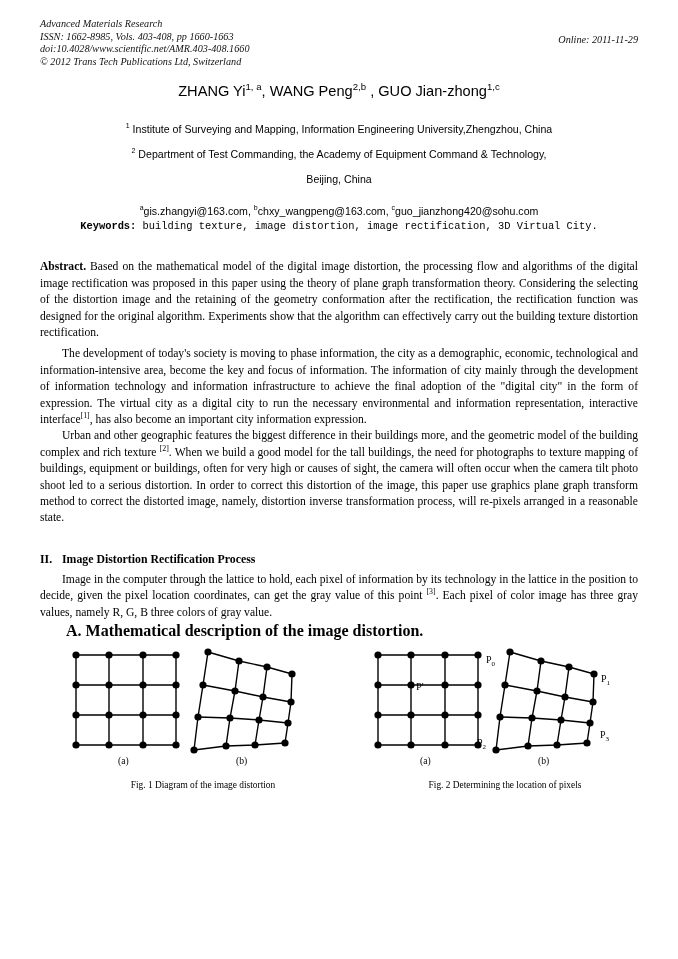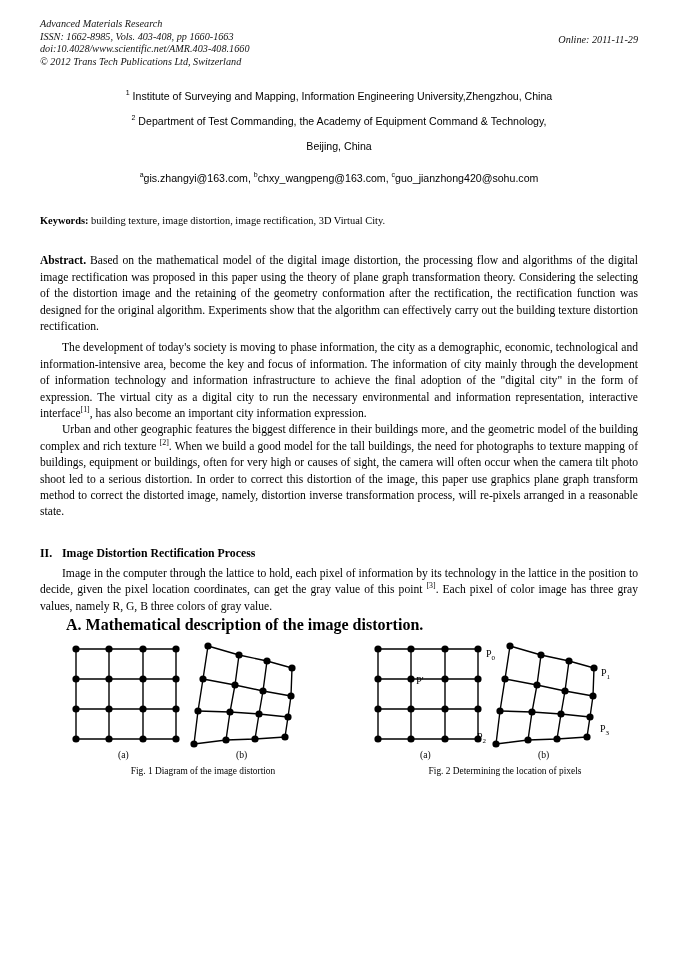--- a/index.html
+++ b/index.html
@@ -76,24 +76,24 @@
   .emails {
     margin-top: 11px;
     font-family: "Liberation Sans", "DejaVu Sans", sans-serif;
     font-size: 10.6px;
     text-align: center;
     line-height: 16px;
   }
 
   
   .keywords {
-    margin-top: 27px;
-    font-family: Liberation Serif, serif;
+    font-family: Liberation Mono, monospace;
     font-size: 10.4px;
     line-height: 15px;
+    text-align: center;
   }
   .keywords b { font-weight: bold; }
 
   
   .abstract {
     margin-top: 25px;
     font-size: 11.6px;
     line-height: 16.4px;
     text-align: justify;
   }
@@ -142,41 +142,44 @@
   .fig-right { left: 320px; width: 290px; }
   .fig-svg { display: block; }
   .sublabels {
     position: relative;
     height: 14px;
     font-size: 9.6px;
     font-family: "Liberation Serif", "DejaVu Serif", serif;
   }
   .sublabels span { position: absolute; top: 0; }
   .fig-caption {
-    margin-top: 2px;
+    margin-top: 10px;
     text-align: center;
     font-size: 9.4px;
     line-height: 12px;
     font-family: "Liberation Serif", "DejaVu Serif", serif;
   }
 </style>
 </head>
 <body>
 
 <div class="page">
 
   <div class="journal-header">
     <div class="online">Online: 2011-11-29</div>
     <div class="line">Advanced Materials Research</div>
     <div class="line">ISSN: 1662-8985, Vols. 403-408, pp 1660-1663</div>
     <div class="line">doi:10.4028/www.scientific.net/AMR.403-408.1660</div>
     <div class="line">© 2012 Trans Tech Publications Ltd, Switzerland</div>
   </div>
 
 
+  <div class="authors">
+    <span>ZHANG Yi</span><sup>1, a</sup><span>, </span><span>WANG Peng</span><sup>2,b</sup><span> ,  </span><span>GUO Jian-zhong</span><sup>1,c</sup>
+  </div>
 
   <div class="aff">
     <span class="aff-line"><sup>1</sup><span> Institute of Surveying and Mapping, Information Engineering University,Zhengzhou, China</span></span>
     <span class="aff-line"><sup>2</sup><span> Department of Test Commanding, the Academy of Equipment Command &amp; Technology,</span></span>
     <span class="aff-line">Beijing, China</span>
   </div>
 
   <div class="emails">
     <sup>a</sup><span>gis.zhangyi@163.com, </span><sup>b</sup><span>chxy_wangpeng@163.com, </span><sup>c</sup><span>guo_jianzhong420@sohu.com</span>
   </div>

